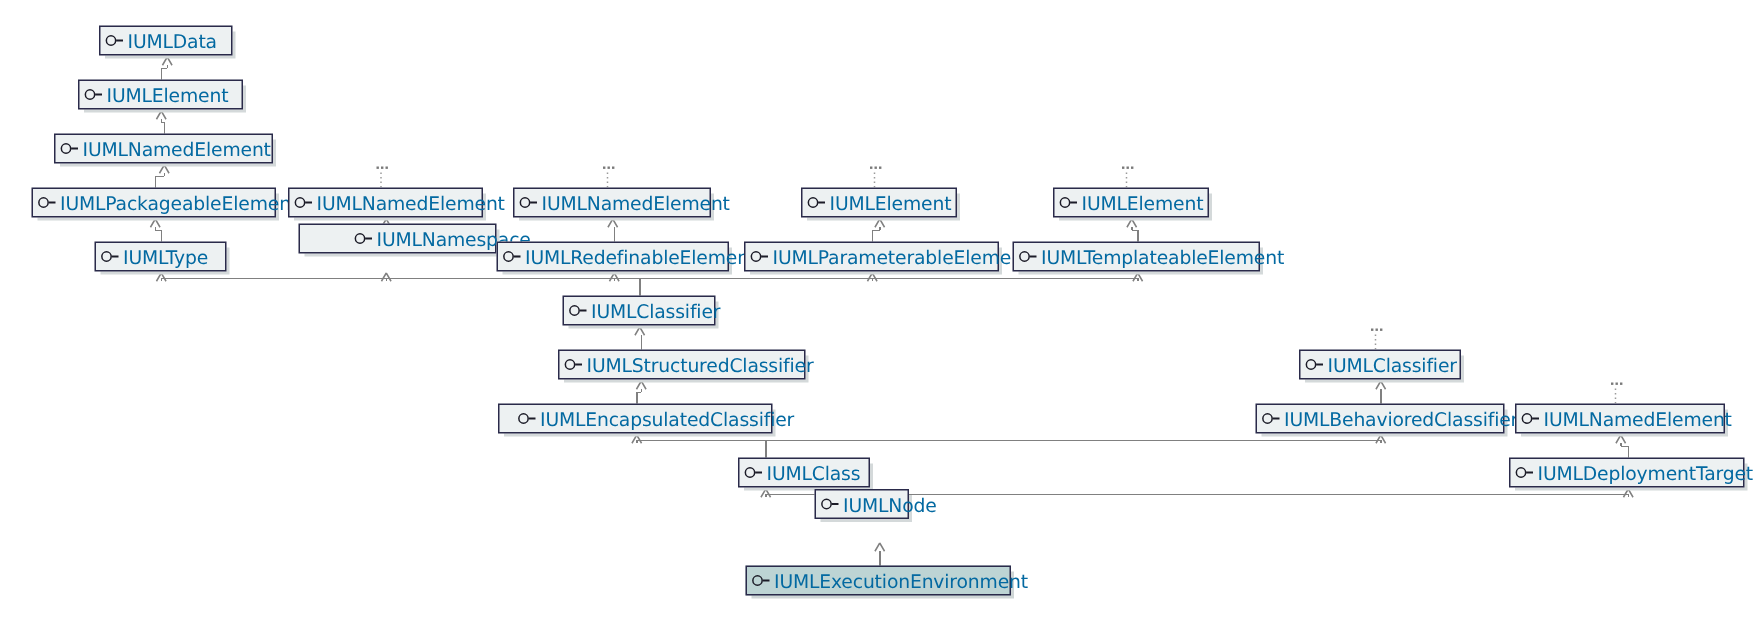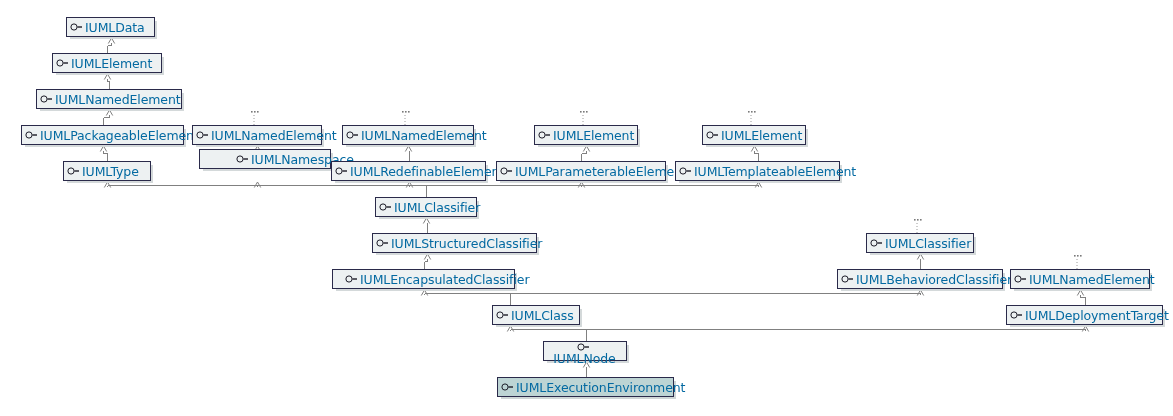--- a/index.html
+++ b/index.html
@@ -341,21 +341,21 @@
       </svg>
       <span class="label">IUMLClass</span>
     </div>
     <div class="node" style="left: 1006px; top: 305px; width: 157px;">
       <svg class="iface-icon" viewBox="0 0 13 10">
         <circle cx="4" cy="5" r="3.1" fill="none" stroke="#1c1c28" stroke-width="1"></circle>
         <line x1="7.4" y1="5" x2="12" y2="5" stroke="#1c1c28" stroke-width="1.4"></line>
       </svg>
       <span class="label">IUMLDeploymentTarget</span>
     </div>
-    <div class="node" style="left: 543px; top: 341px; width: 84px; flex-direction: column;">
+    <div class="node" style="left: 543px; top: 326px; width: 63px;">
       <svg class="iface-icon" viewBox="0 0 13 10">
         <circle cx="4" cy="5" r="3.1" fill="none" stroke="#1c1c28" stroke-width="1"></circle>
         <line x1="7.4" y1="5" x2="12" y2="5" stroke="#1c1c28" stroke-width="1.4"></line>
       </svg>
       <span class="label">IUMLNode</span>
     </div>
     <div class="node highlight" style="left: 497px; top: 377px; width: 177px; align-items: center;">
       <svg class="iface-icon" viewBox="0 0 13 10">
         <circle cx="4" cy="5" r="3.1" fill="none" stroke="#1c1c28" stroke-width="1"></circle>
         <line x1="7.4" y1="5" x2="12" y2="5" stroke="#1c1c28" stroke-width="1.4"></line>

